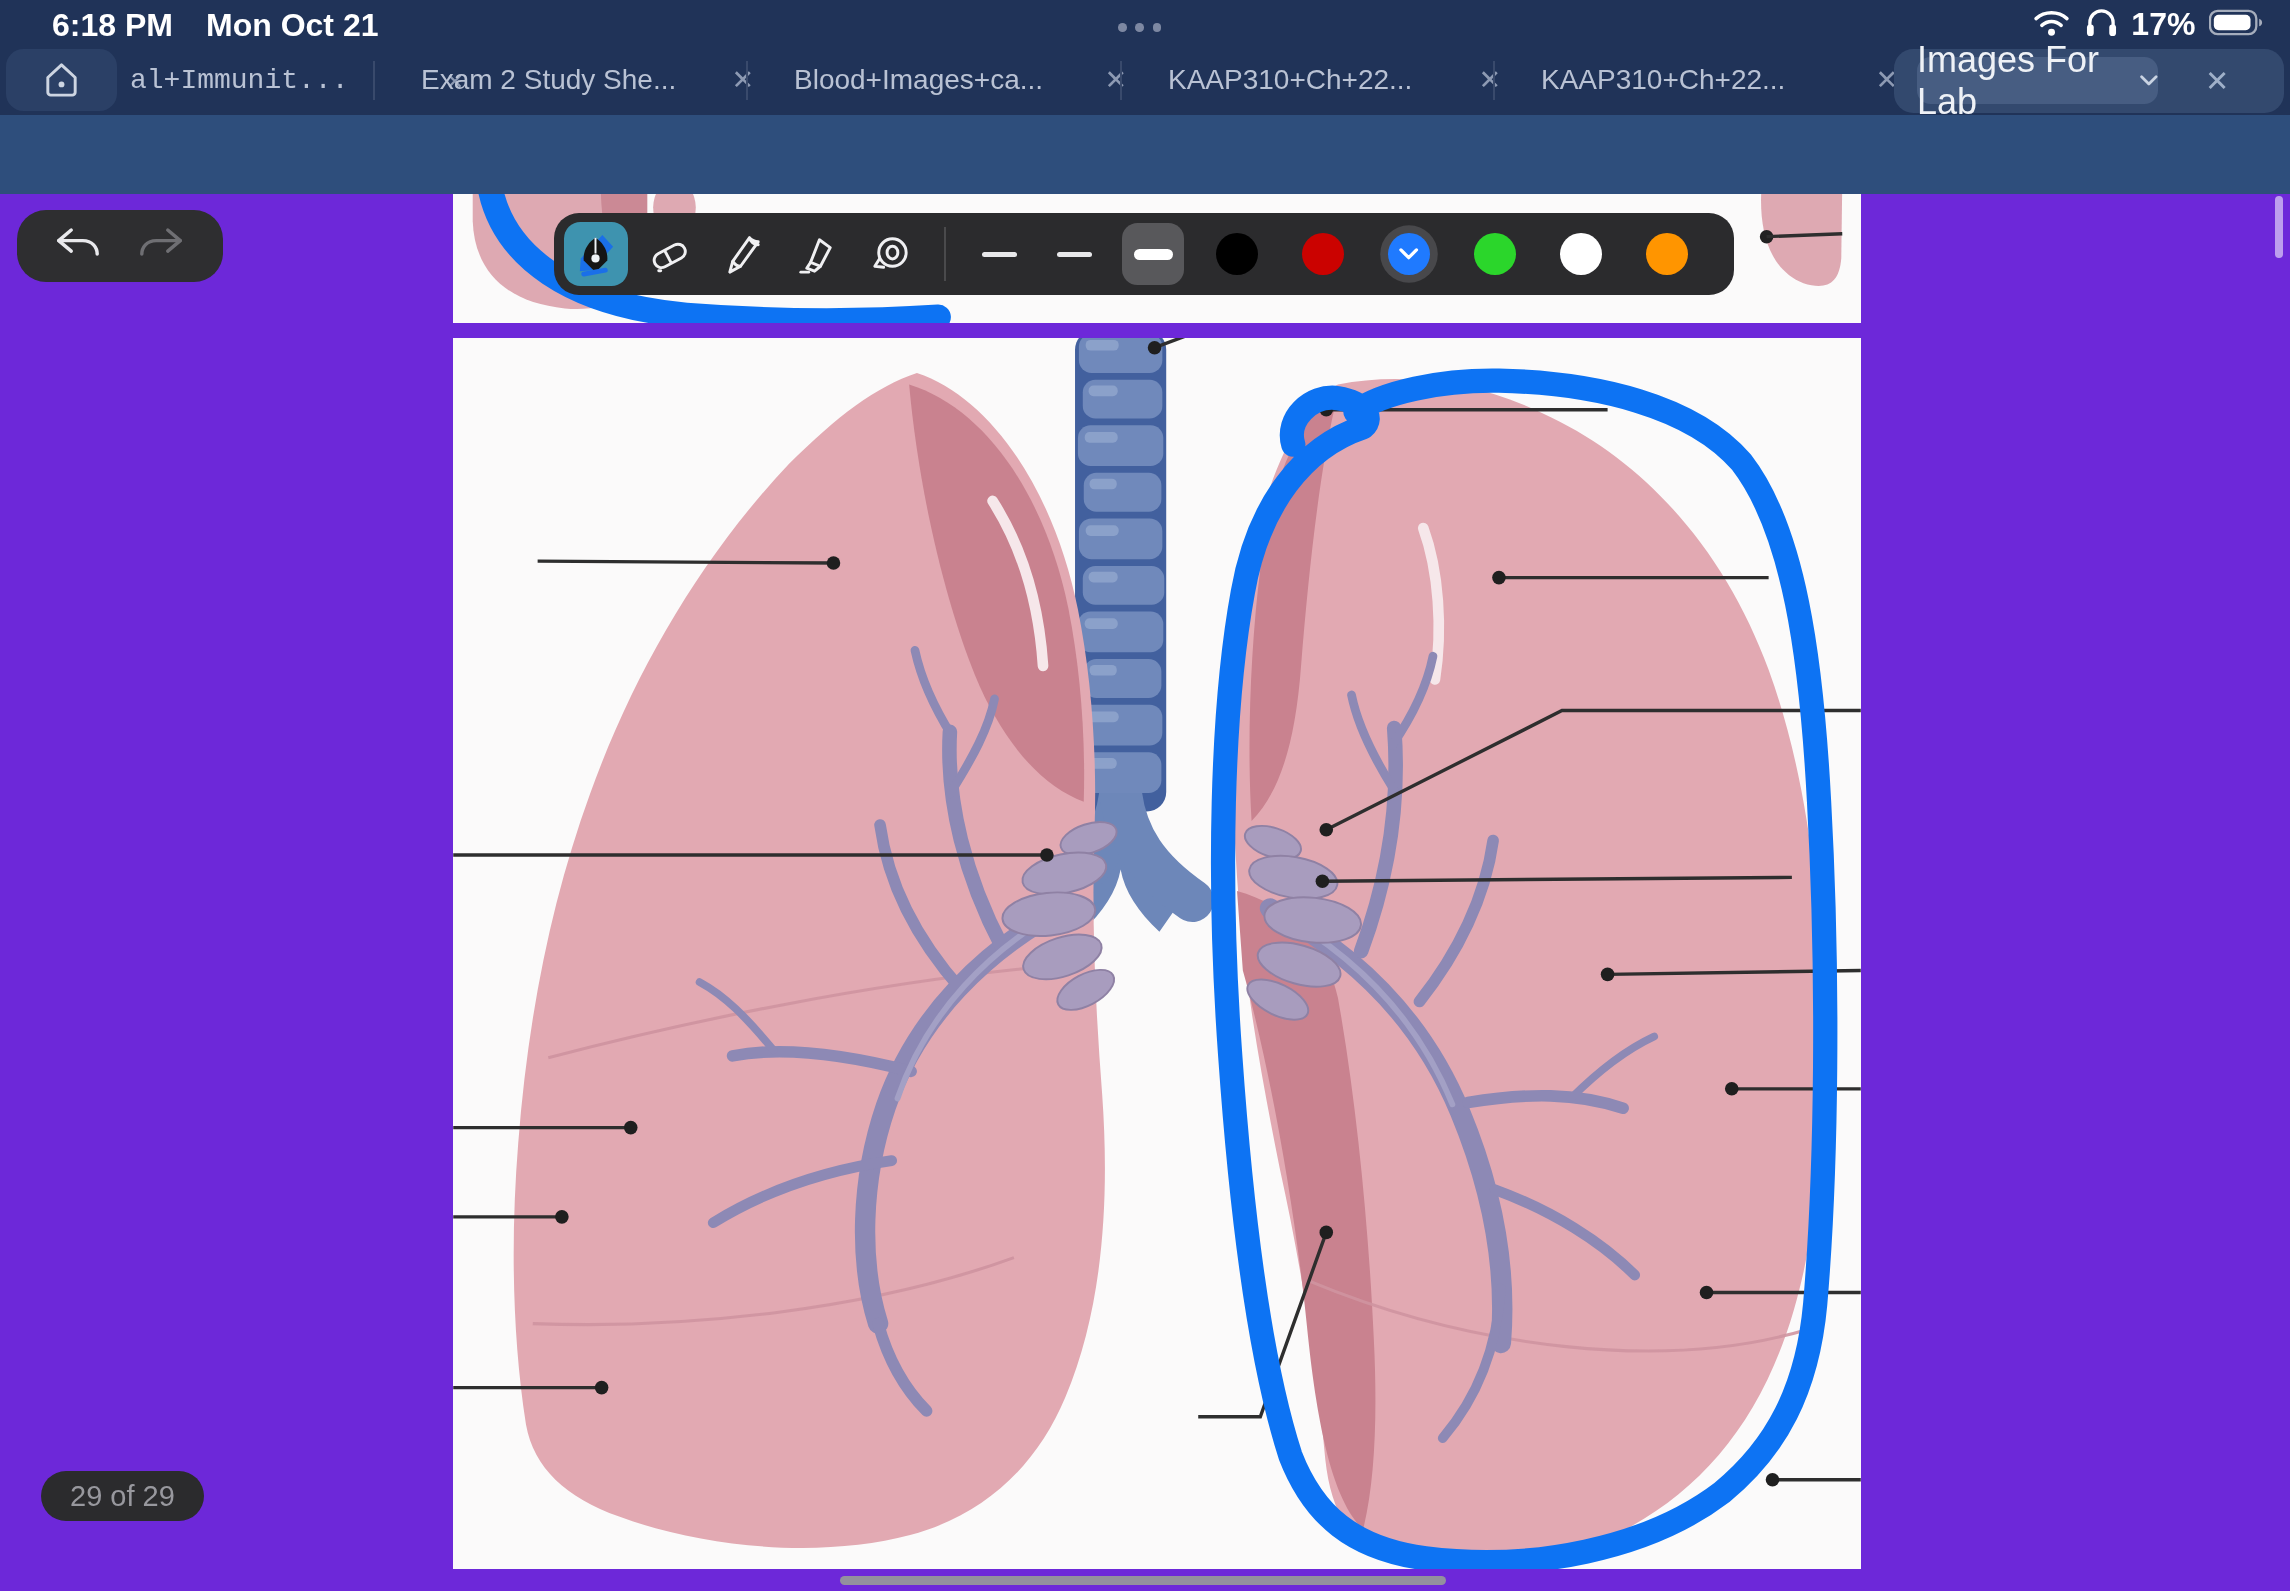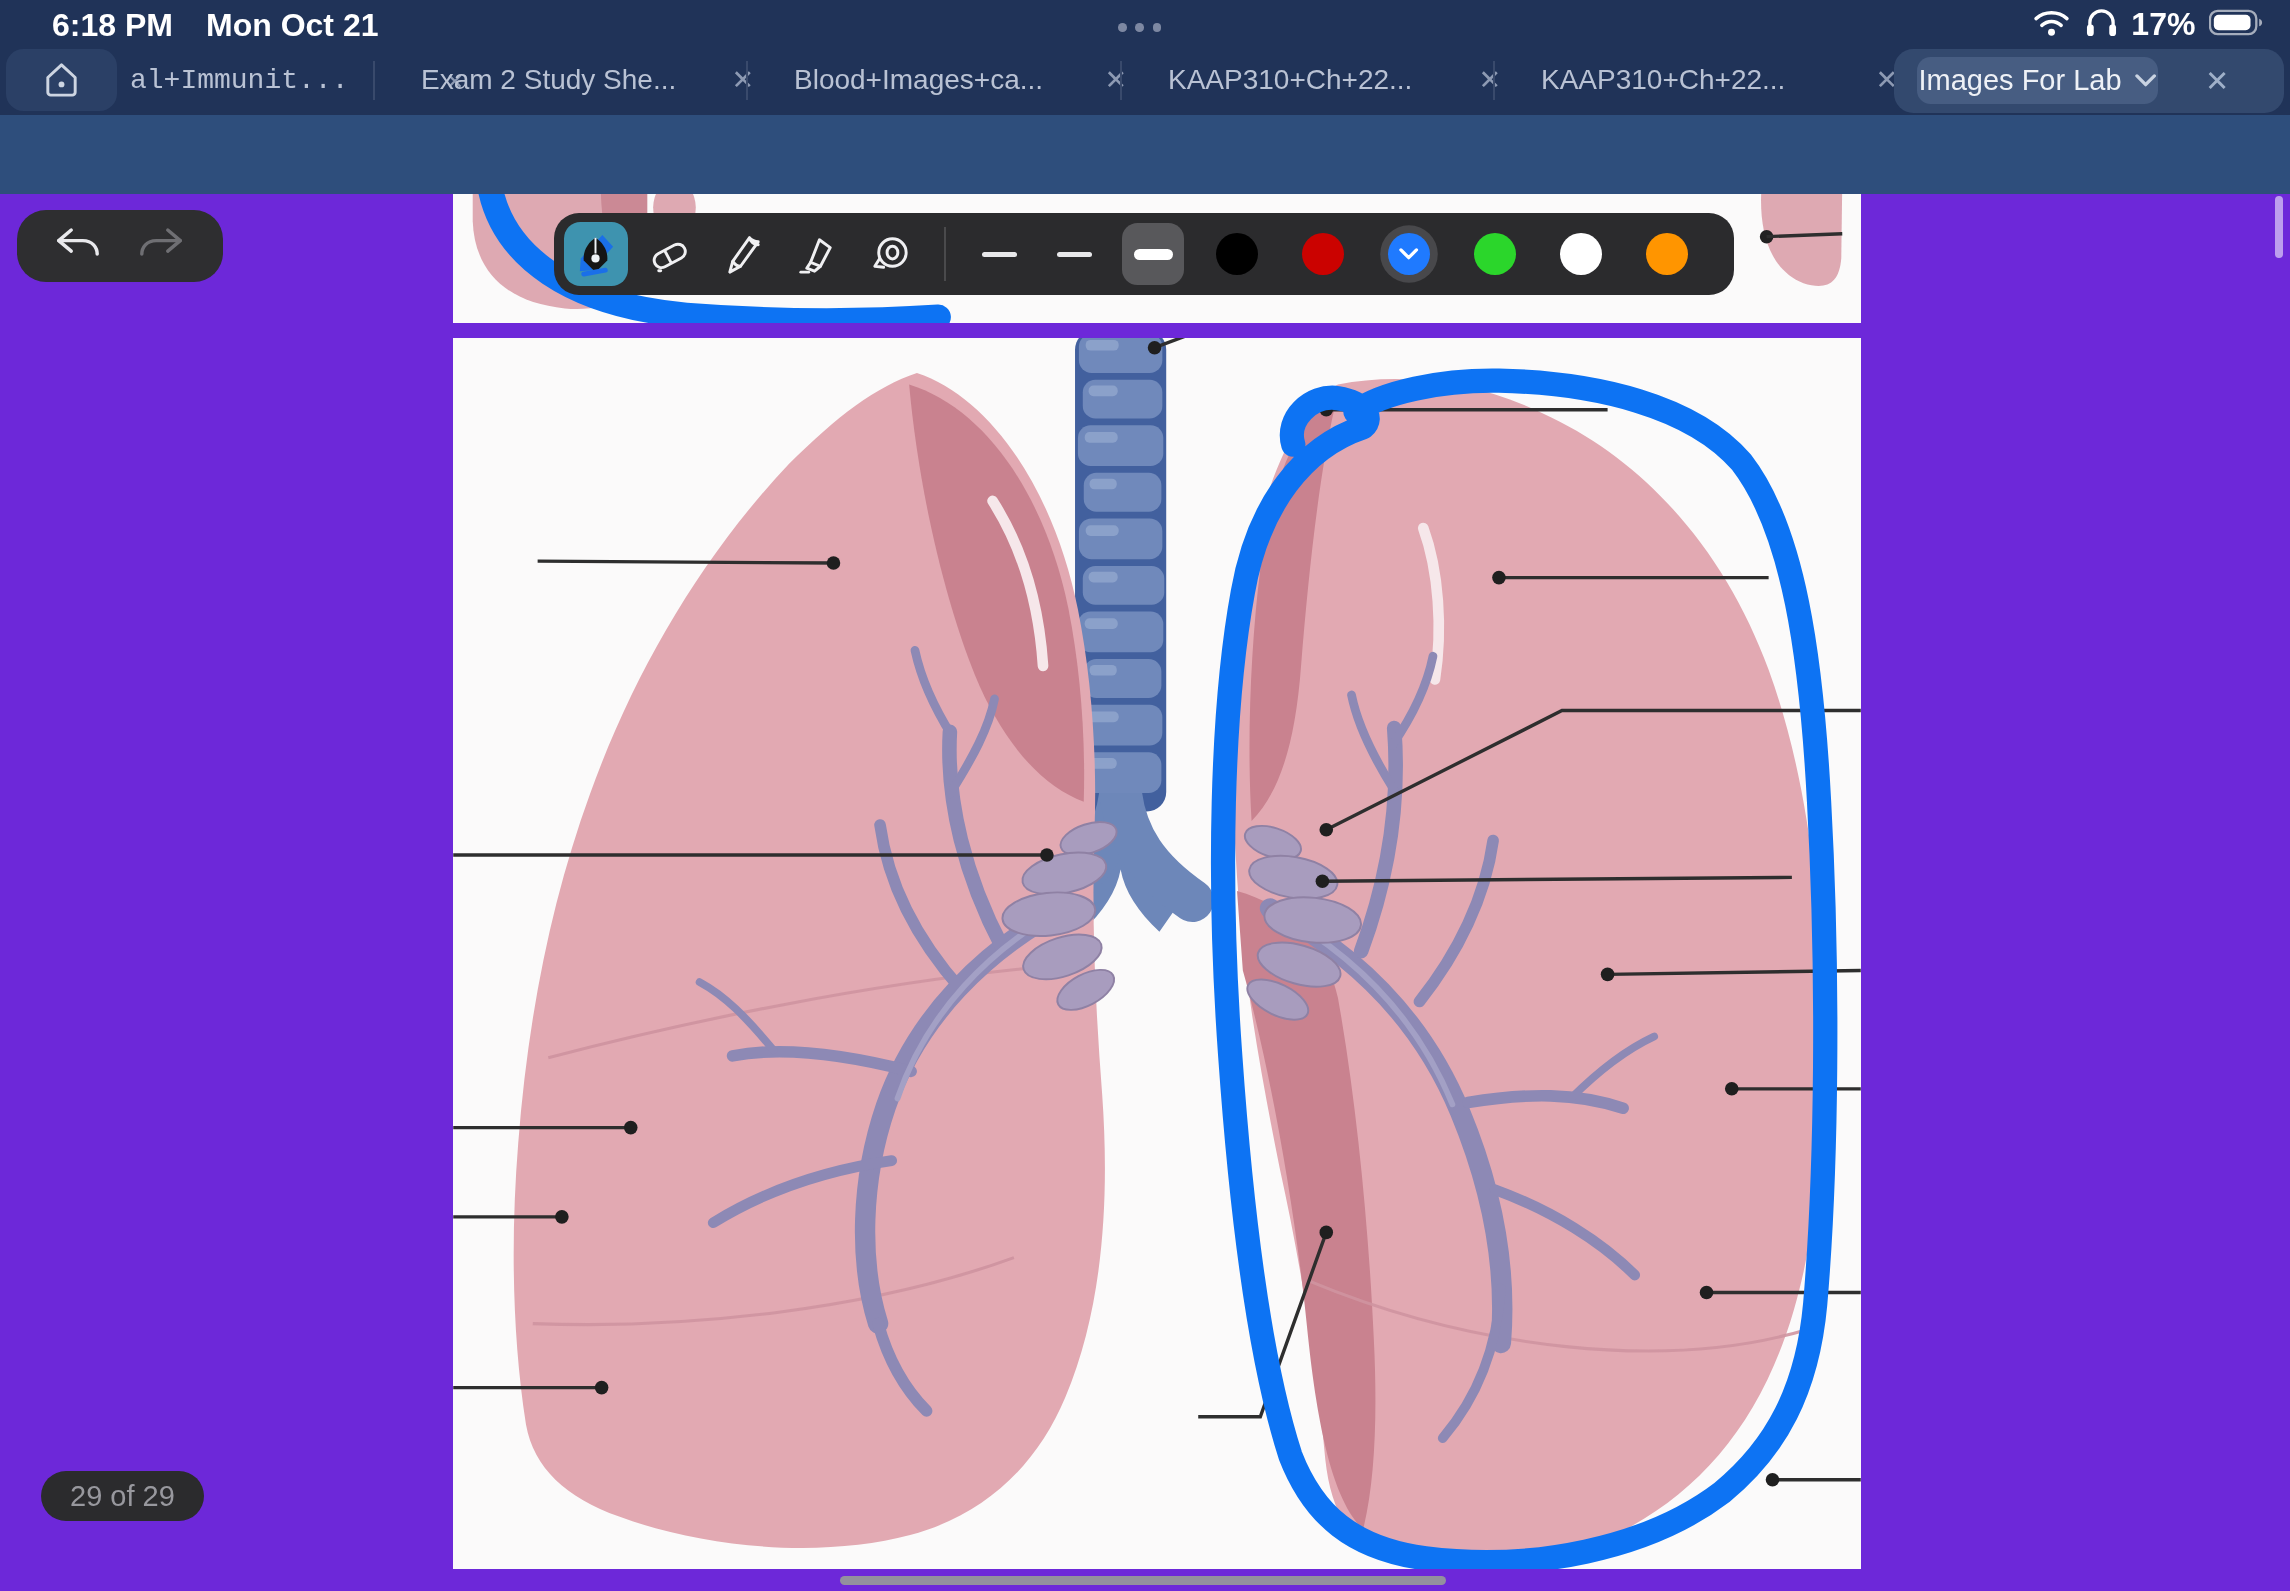--- a/index.html
+++ b/index.html
@@ -18,21 +18,21 @@
   .tab-bar{left:0;top:45px;width:2290px;height:70px;background:#203358;}
   .tab{position:absolute;top:0;height:70px;display:flex;align-items:center;color:#b9c2d4;font-size:28px;}
   .tab .lbl{overflow:hidden;white-space:nowrap;}
   .tab .x{color:#8d9ab3;font-size:27px;margin-left:auto;margin-right:41px;}
   .tab-sep{position:absolute;top:15.5px;width:1.9px;height:39px;background:#394a6c;}
   .home-pill{left:5.8px;top:3.9px;width:111px;height:62px;background:#2b4066;border-radius:17.5px;
              display:flex;align-items:center;justify-content:center;}
   .active-tab{left:1894px;top:3.9px;width:390px;height:64px;background:#33496e;border-radius:19.4px;
               display:flex;align-items:center;}
   .active-tab .pill{margin-left:23px;width:241px;height:47px;background:#475d82;border-radius:13.6px;
-                    display:flex;align-items:center;justify-content:center;gap:13.6px;color:#eef1f6;font-size:29px;}
+                    display:flex;align-items:center;justify-content:center;gap:13.6px;color:#eef1f6;font-size:36px;}
   .active-tab .x{color:#9fb0c9;font-size:29px;margin-left:47px;}
   
   .toolbar{left:0;top:115px;width:2290px;height:80px;background:#2e4e7c;}
   .tool{position:absolute;top:132px;width:47px;height:47px;display:flex;align-items:center;justify-content:center;}
   .tool svg{display:block;}
   .tool-sep{position:absolute;top:134px;width:1.9px;height:43px;background:rgba(255,255,255,.28);}
   .pen-active-tile{position:absolute;left:796px;top:120px;width:85px;height:70px;background:#ccd7e6;
                    border-radius:17.5px;display:flex;align-items:center;justify-content:center;}
   
   .content{left:0;top:194px;width:2290px;height:1561px;background:#6d28d9;}

